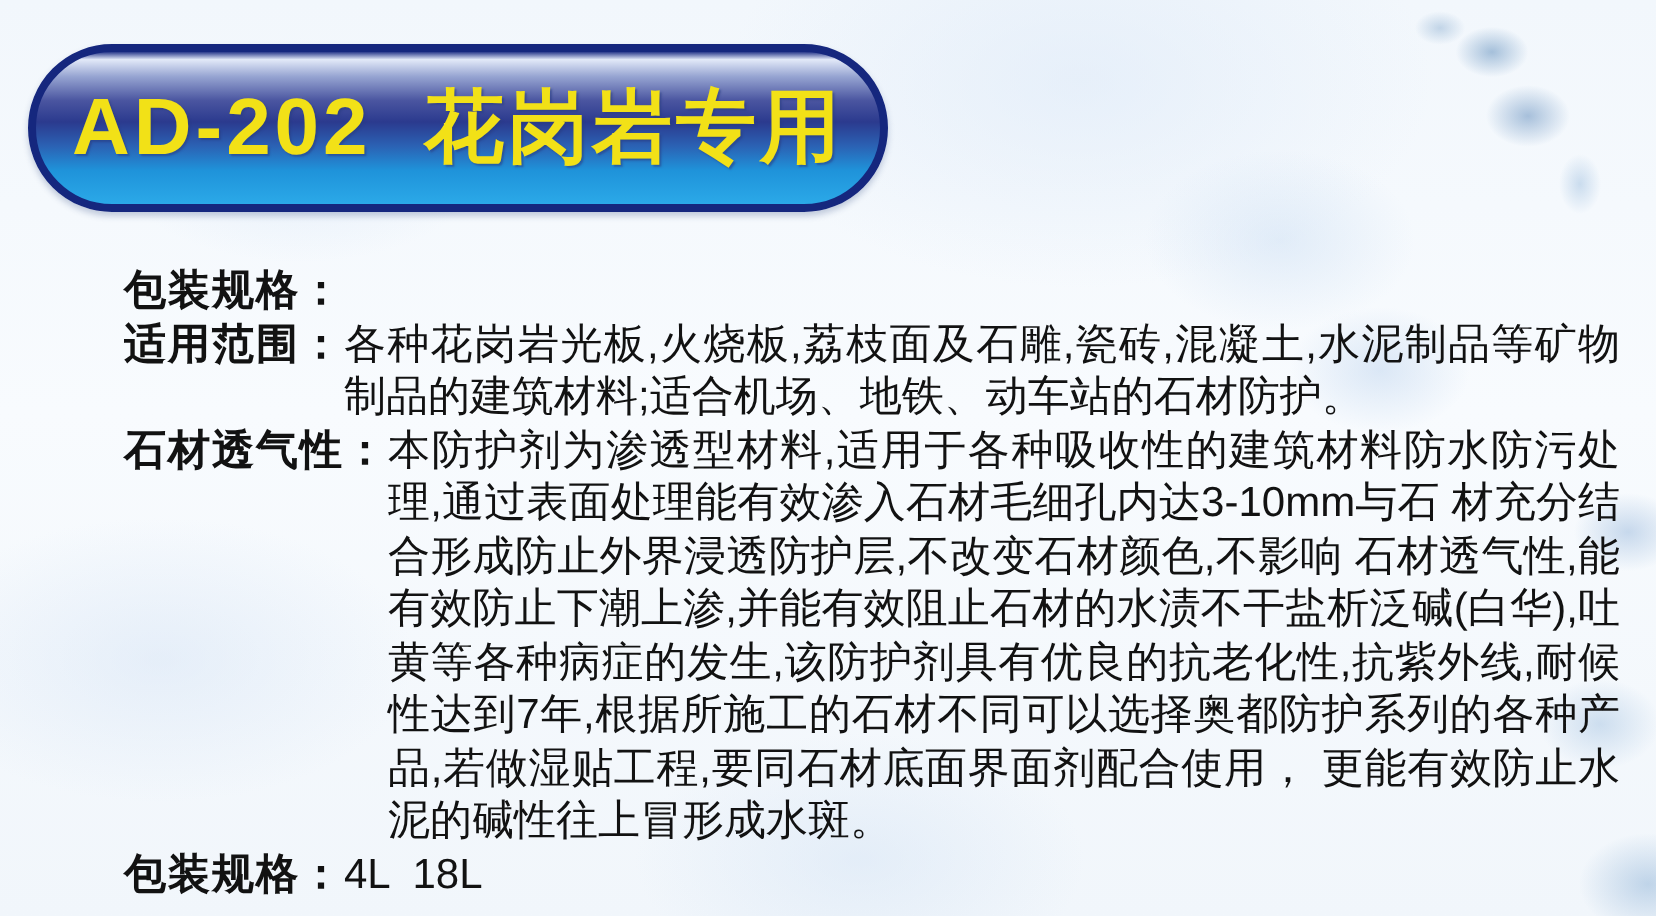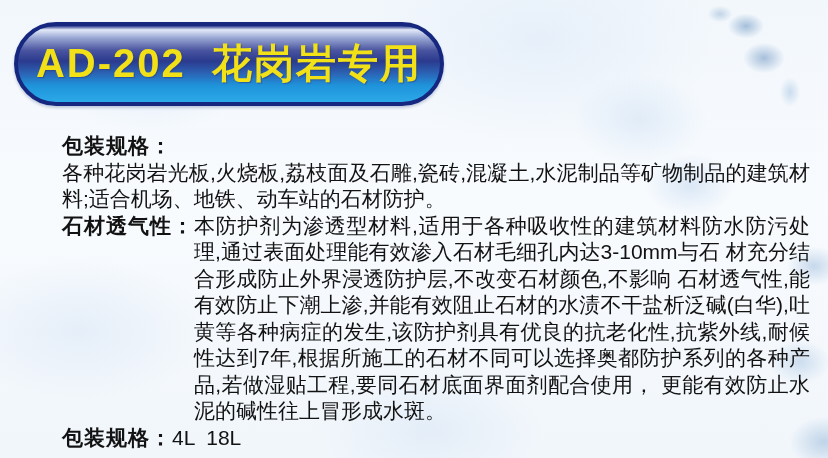--- a/index.html
+++ b/index.html
@@ -78,20 +78,21 @@
     <span class="banner-text">AD-202  花岗岩专用</span>
   </div>
 
   <div class="content">
 
     <div class="section">
       <div class="label">包装规格：</div>
     </div>
 
     <div class="section">
+      <div class="label">适用范围：</div>
       <div class="text">各种花岗岩光板,火烧板,荔枝面及石雕,瓷砖,混凝土,水泥制品等矿物制品的建筑材料;适合机场、地铁、动车站的石材防护。</div>
     </div>
 
     <div class="section">
       <div class="label">石材透气性：</div>
       <div class="text">本防护剂为渗透型材料,适用于各种吸收性的建筑材料防水防污处理,通过表面处理能有效渗入石材毛细孔内达3-10mm与石 材充分结合形成防止外界浸透防护层,不改变石材颜色,不影响 石材透气性,能有效防止下潮上渗,并能有效阻止石材的水渍不干盐析泛碱(白华),吐黄等各种病症的发生,该防护剂具有优良的抗老化性,抗紫外线,耐候性达到7年,根据所施工的石材不同可以选择奥都防护系列的各种产品,若做湿贴工程,要同石材底面界面剂配合使用， 更能有效防止水泥的碱性往上冒形成水斑。</div>
     </div>
 
     <div class="section">
       <div class="label">包装规格：</div>

